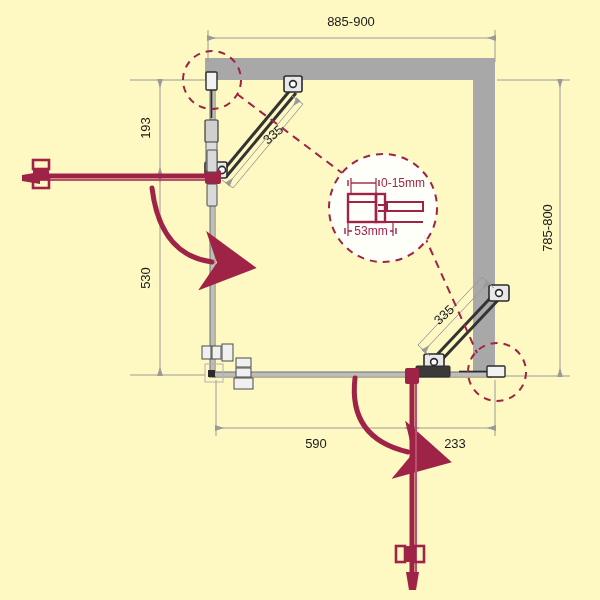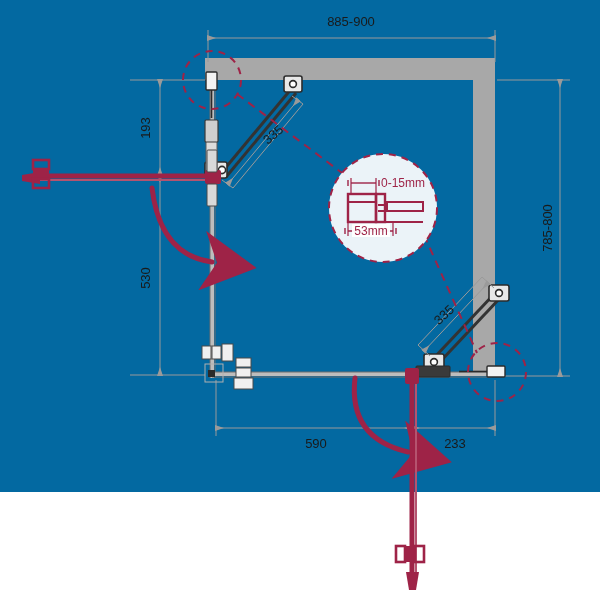--- a/index.html
+++ b/index.html
@@ -1,18 +1,18 @@
 <!DOCTYPE html>
 <html><head>
 <meta charset="utf-8">
 <style>
   html,body{margin:0;padding:0;background:#ffffff;}
   body{width:600px;height:600px;overflow:hidden;
        font-family:"Liberation Sans","DejaVu Sans",sans-serif;}
-  #stage{position:relative;width:600px;height:492px;background:#0369a1;}
+  #stage{position:relative;width:600px;height:600px;background:#fef9c3;}
   #stage svg{position:absolute;left:0;top:0;}
   .dimtxt{font-family:"Liberation Sans","DejaVu Sans",sans-serif;font-size:13px;fill:#1a1a1a;}
   .redtxt{font-family:"Liberation Sans","DejaVu Sans",sans-serif;font-size:12px;fill:#9e2347;}
 </style>
 </head>
 <body>
 
 <div id="stage">
 
 <svg width="600" height="600" viewBox="0 0 600 600">

